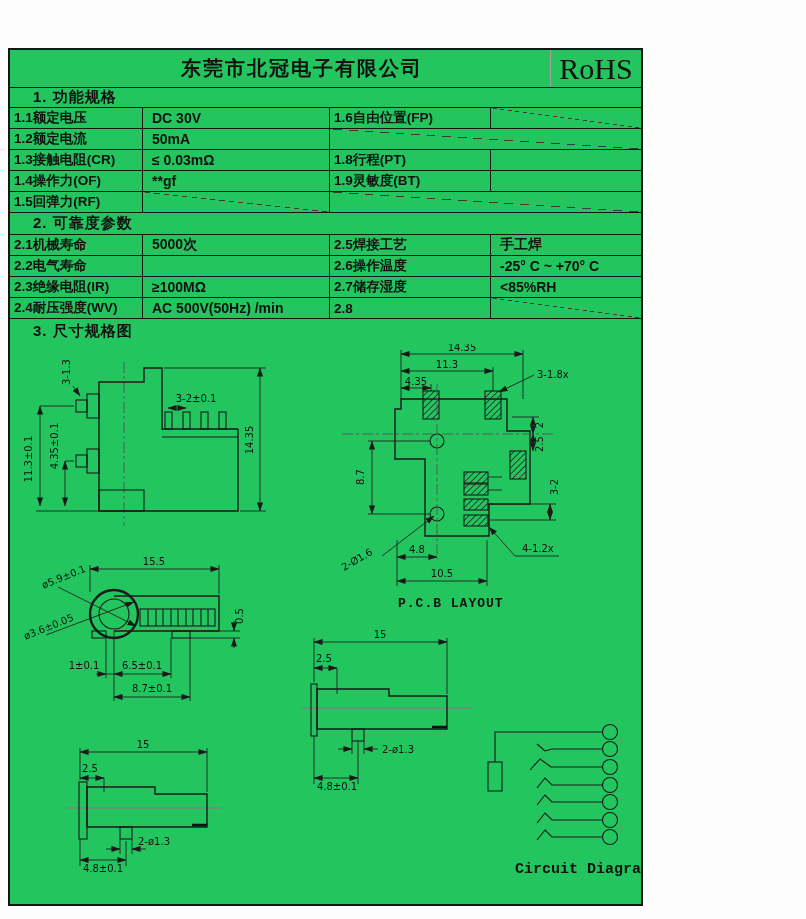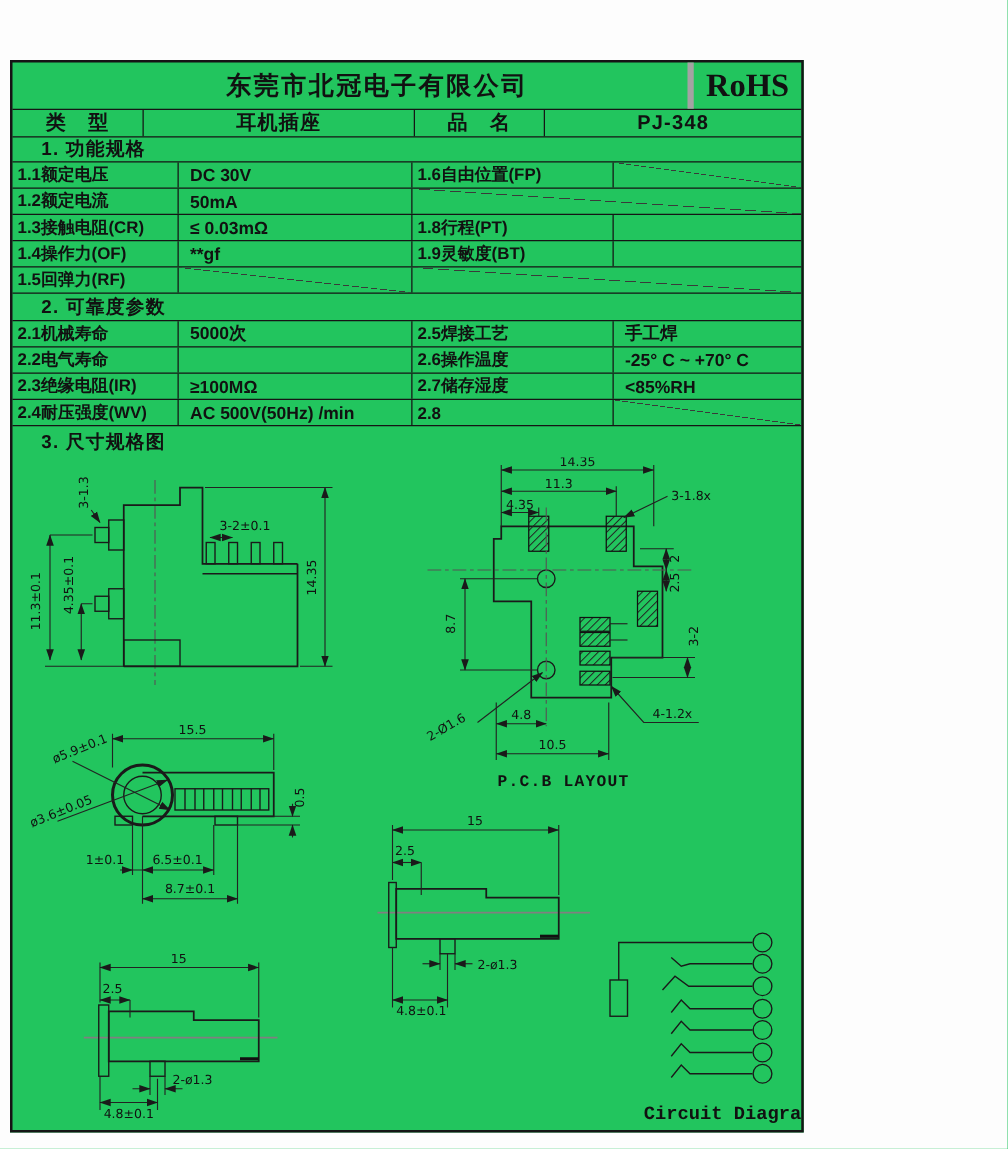--- a/index.html
+++ b/index.html
@@ -3,21 +3,21 @@
 <meta charset="utf-8">
 <style>
   html,body{margin:0;padding:0;}
   body{width:806px;height:919px;position:relative;background:#fdfdfd;font-family:"Liberation Sans",sans-serif;color:#111;}
   .doc{position:absolute;left:8px;top:48px;width:631px;height:854px;border:2px solid #151515;background:#22c55e;}
   .trow{display:flex;border-bottom:1px solid #151515;box-sizing:border-box;}
   .cell{box-sizing:border-box;height:100%;display:flex;align-items:center;overflow:hidden;}
   .vline{border-left:1px solid #151515;}
   .grow{flex:1;}
   .company{width:540px;justify-content:center;padding-left:44px;font-size:20px;font-weight:bold;letter-spacing:2px;}
-  .rohs{flex:1;justify-content:center;font-family:"Liberation Serif",serif;font-size:26px;font-weight:700;border-left:5px solid #a3a3a3;}
+  .rohs{flex:1;justify-content:center;font-family:"Liberation Serif",serif;font-size:30px;font-weight:400;border-left:1px solid #a3a3a3;}
   .hcell{justify-content:center;font-size:16px;font-weight:bold;letter-spacing:1px;}
   .sechead{font-size:15px;font-weight:bold;align-items:center;padding-left:23px;letter-spacing:1px;display:flex;}
   .lbl{font-size:13.5px;font-weight:bold;padding-left:4px;text-align:right;}
   .val{font-size:14px;font-weight:bold;padding-left:9px;font-family:Liberation Sans, sans-serif;}
   .slash{background:linear-gradient(to top right,transparent 49.3%,#3a3a3a 49.3%,#3a3a3a 50.7%,transparent 50.7%);}
   svg.draw{display:block;}
   .ol{fill:none;stroke:#1a1a1a;stroke-width:1.4px;}
   .ol2{fill:#fff;fill-opacity:0;stroke:#1a1a1a;stroke-width:1.1px;}
   .pad{fill:url(#hh);stroke:#111;stroke-width:1px;}
   .dim{stroke:#222;stroke-width:0.9px;fill:none;}
@@ -31,26 +31,20 @@
 </head>
 <body>
 
 <div class="doc">
 
   <div class="trow" style="height:38px">
     <div class="cell company">东莞市北冠电子有限公司</div>
     <div class="cell rohs">RoHS</div>
   </div>
 
-  <div class="trow" style="height:22px">
-    <div class="cell hcell" style="width:104px">类　型</div>
-    <div class="cell hcell vline" style="width:217px">耳机插座</div>
-    <div class="cell hcell vline" style="width:104px">品　名</div>
-    <div class="cell hcell vline grow">PJ-348</div>
-  </div>
 
   <div class="trow sechead" style="height:20px">1. 功能规格</div>
 
   <div class="trow" style="height:21px">
     <div class="cell lbl" style="width:132px">1.1额定电压</div>
     <div class="cell val vline" style="width:187px">DC 30V</div>
     <div class="cell lbl vline" style="width:161px">1.6自由位置(FP)</div>
     <div class="cell vline grow slash"></div>
   </div>
   <div class="trow" style="height:21px">

